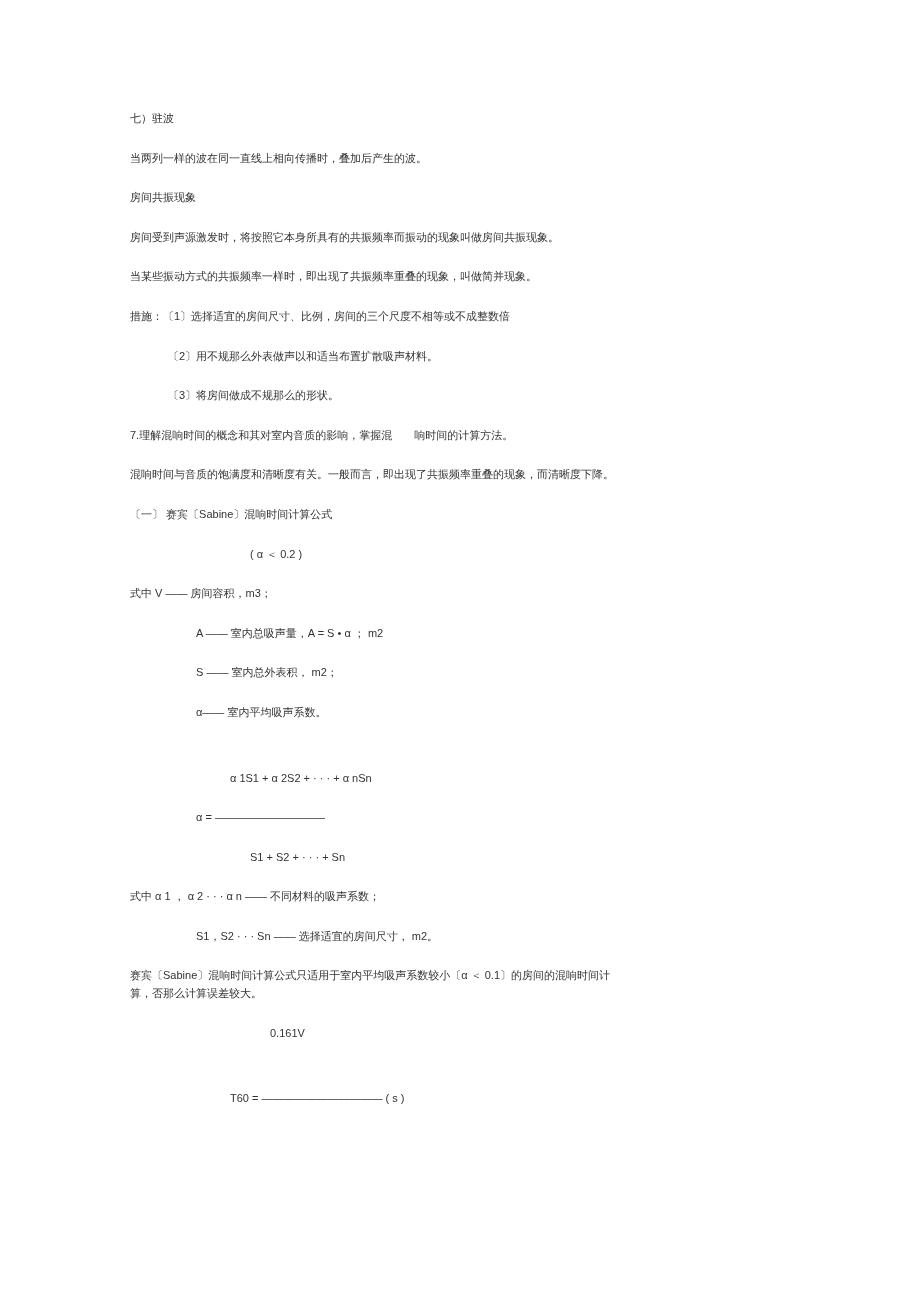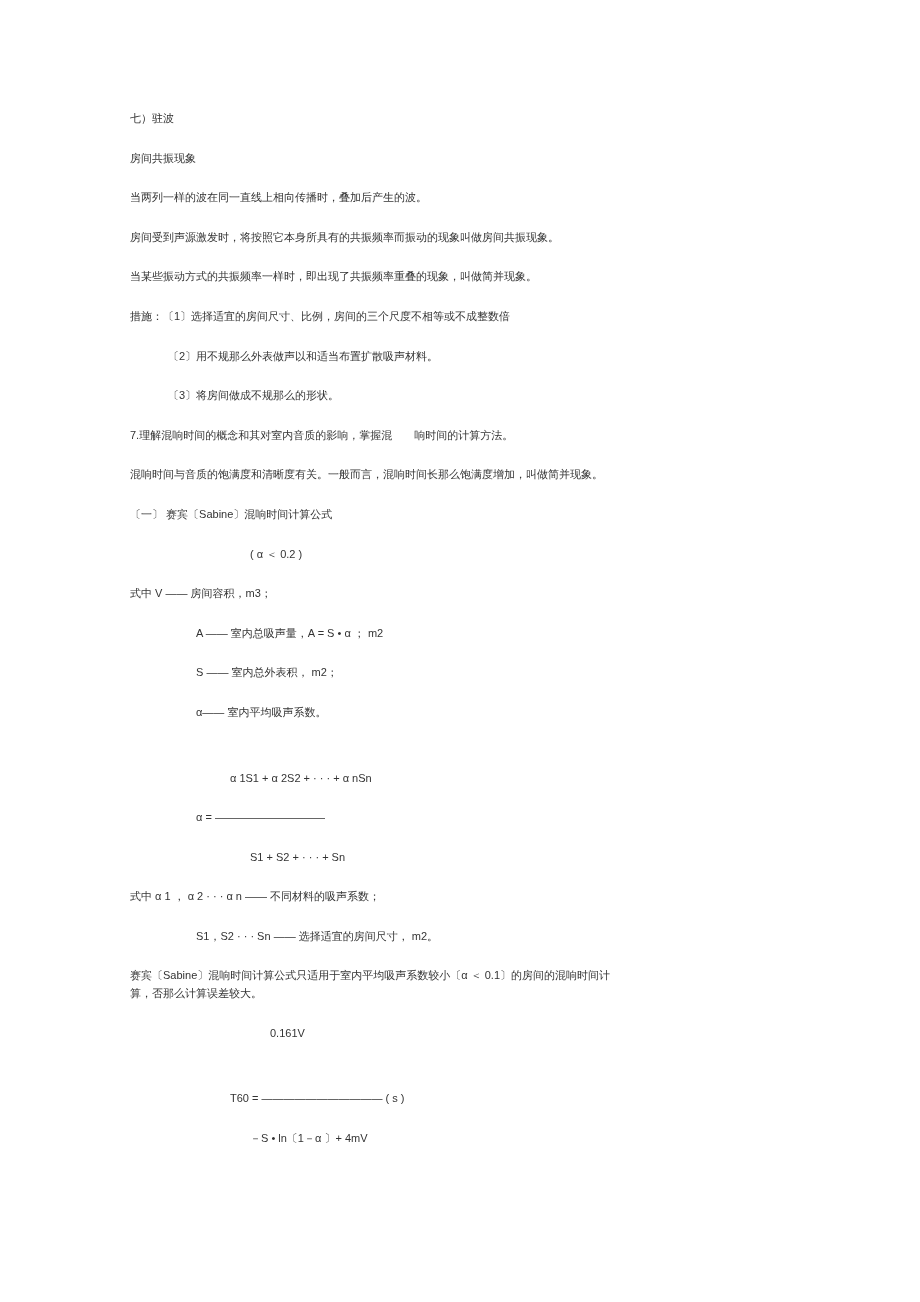--- a/index.html
+++ b/index.html
@@ -40,38 +40,38 @@
     margin: 0 0 22px 0;
   }
 </style>
 </head>
 <body>
 
 <div class="page">
 
   <p class="para">七）驻波</p>
 
+  <p class="para">当两列一样的波在同一直线上相向传播时，叠加后产生的波。</p>
+
   <p class="para">房间共振现象</p>
-
-  <p class="para">当两列一样的波在同一直线上相向传播时，叠加后产生的波。</p>
 
   <p class="para">房间受到声源激发时，将按照它本身所具有的共振频率而振动的现象叫做房间共振现象。</p>
 
   <p class="para">当某些振动方式的共振频率一样时，即出现了共振频率重叠的现象，叫做简并现象。</p>
 
   <p class="para">措施：〔1〕选择适宜的房间尺寸、比例，房间的三个尺度不相等或不成整数倍</p>
 
   <p class="para indent1">〔2〕用不规那么外表做声以和适当布置扩散吸声材料。</p>
 
   <p class="para indent1">〔3〕将房间做成不规那么的形状。</p>
 
   <p class="para">7.理解混响时间的概念和其对室内音质的影响，掌握混　　响时间的计算方法。</p>
 
 
-  <p class="para">混响时间与音质的饱满度和清晰度有关。一般而言，混响时间长那么饱满度增加，叫做简并现象。</p>
+  <p class="para">混响时间与音质的饱满度和清晰度有关。一般而言，即出现了共振频率重叠的现象，而清晰度下降。</p>
 
   <p class="para">〔一〕 赛宾〔Sabine〕混响时间计算公式</p>
 
   <p class="para indent4">( α ＜ 0.2 )</p>
 
   <p class="para">式中   V —— 房间容积，m3；</p>
 
   <p class="para indent2">A —— 室内总吸声量，A = S • α ； m2</p>
 
   <p class="para indent2">S —— 室内总外表积， m2；</p>
@@ -87,16 +87,15 @@
   <p class="para">式中 α 1 ， α 2 · · · α n —— 不同材料的吸声系数；</p>
 
   <p class="para indent2">S1，S2 · · · Sn —— 选择适宜的房间尺寸， m2。</p>
 
   <p class="para">赛宾〔Sabine〕混响时间计算公式只适用于室内平均吸声系数较小〔α ＜ 0.1〕的房间的混响时间计算，否那么计算误差较大。</p>
 
 
   <div class="formula-block">
     <p class="para indent5">0.161V</p>
     <p class="para indent3">T60 = ———————————        ( s )</p>
-    <p class="para indent4">－S • ln〔1－α 〕+ 4mV</p>
   </div>
 
 </div>
 
 </body></html>

